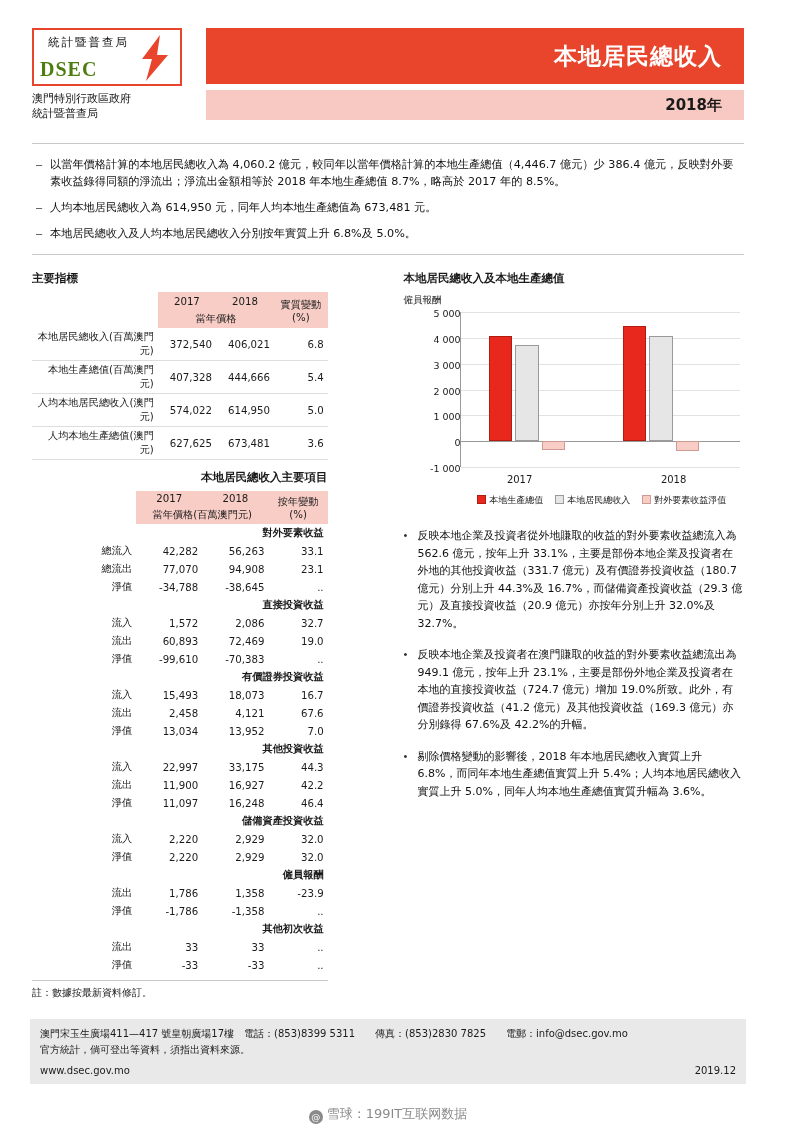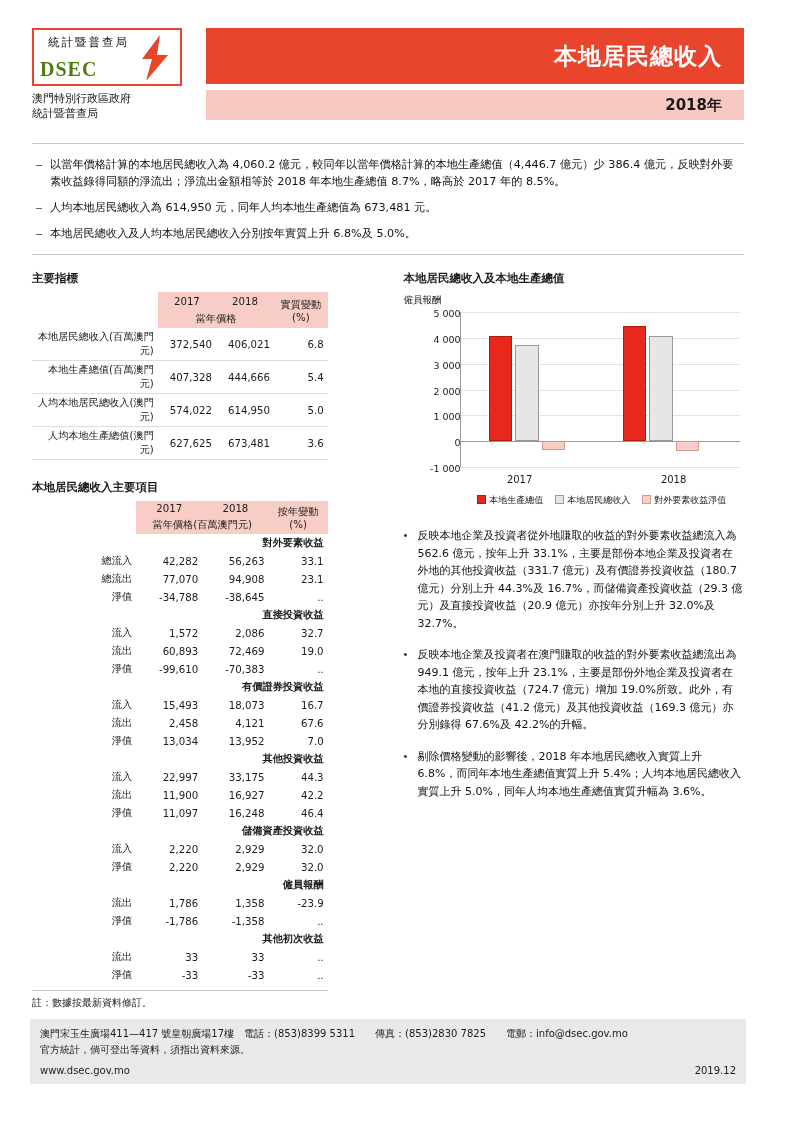--- a/index.html
+++ b/index.html
@@ -188,21 +188,21 @@
         </tr>
         <tr class="row-line">
           <td class="lbl">人均本地生產總值(澳門元)</td>
           <td class="num">627,625</td>
           <td class="num">673,481</td>
           <td class="num">3.6</td>
         </tr>
       </tbody>
         </table>
 
-      <div class="sec-title" style="margin-top:20px;">本地居民總收入主要項目</div>
+      <div class="sec-title" style="margin-top:10px;text-align:right;">本地居民總收入主要項目</div>
       <table class="tbl">
         <tbody>
             <tr>
           <td style="width:120px;"></td>
           <td class="hdr-pink" style="width:70px;">2017</td>
           <td class="hdr-pink" style="width:70px;">2018</td>
           <td class="hdr-pink" style="width:64px;" rowspan="2">
             <div>按年變動</div>
             <div>(%)</div>
           </td>
@@ -419,14 +419,17 @@
 
   <div class="footer">
     <div class="f1">澳門宋玉生廣場411—417 號皇朝廣場17樓　電話：(853)8399 5311　　傳真：(853)2830 7825　　電郵：info@dsec.gov.mo</div>
     <div class="f2">官方統計，倘可登出等資料，須指出資料來源。</div>
     <div class="f3">
       <span>www.dsec.gov.mo</span>
       <span>2019.12</span>
     </div>
   </div>
 
+  <div class="watermark">
+    <span class="wm-icon">@</span><span>雪球：199IT互联网数据</span>
+  </div>
 
 </div>
 
 </body></html>

